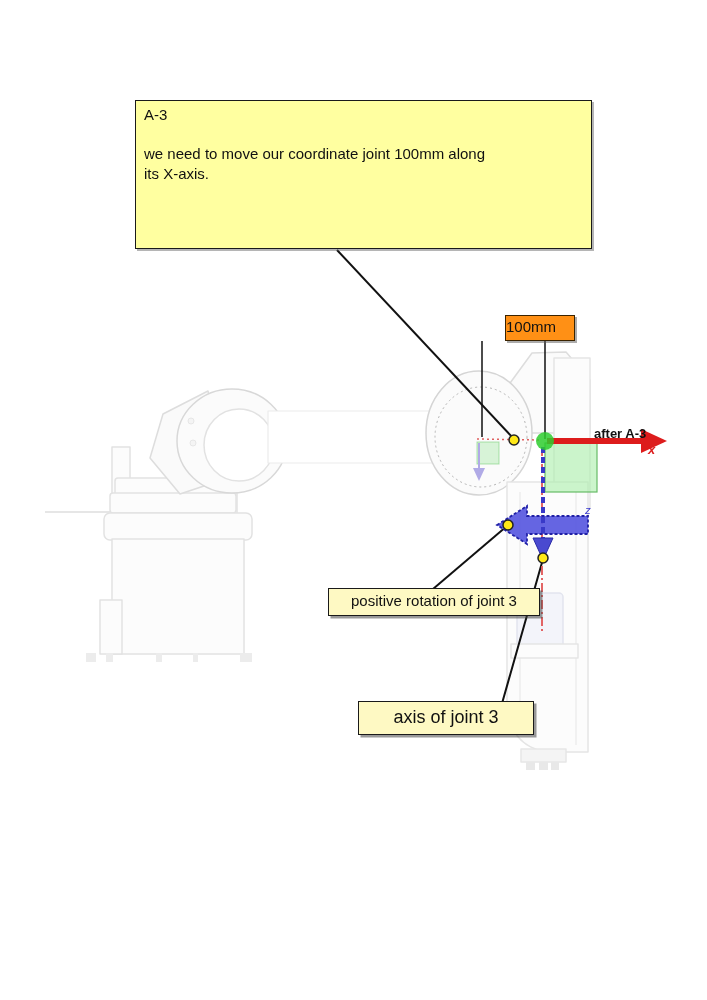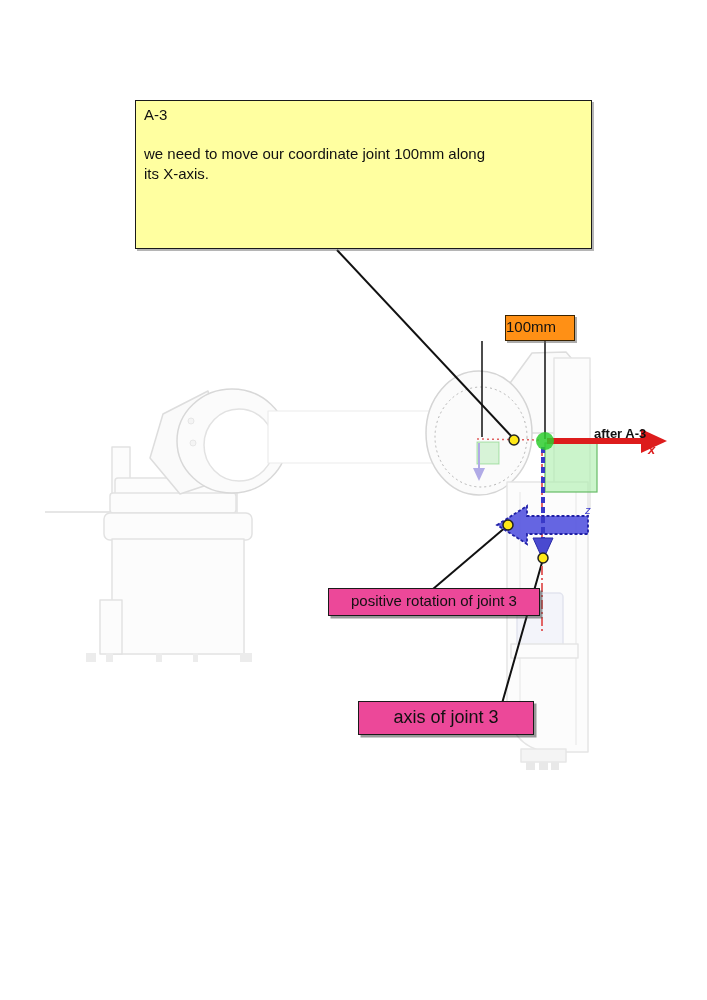--- a/index.html
+++ b/index.html
@@ -19,21 +19,21 @@
     padding:4px 8px;font-size:15px;line-height:19.5px;
   }
   .note-line{height:19.5px;white-space:nowrap;}
   .dim-label{
     left:477px;top:315px;width:70px;height:26px;
     background:#ff9015;border:1.8px solid #3a2300;
     box-shadow:2px 2px 0 rgba(90,90,90,.5);
     text-align:left;font-size:15px;line-height:22px;color:#111;
   }
   .callout{
-    background:#ec4899;border:1.8px solid #1a1a1a;
+    background:#fef9c3;border:1.8px solid #1a1a1a;
     box-shadow:2.5px 2.5px 0 rgba(70,70,70,.55);
     text-align:center;color:#111;white-space:nowrap;
   }
   .callout.rotation{left:300px;top:588px;width:212px;height:28px;font-size:15px;line-height:24px;}
   .callout.axis3{left:330px;top:701px;width:176px;height:34px;font-size:18px;line-height:30px;}
   .after-a3{left:566px;top:426px;font-size:13px;font-weight:bold;color:#111;}
   .x-label{left:620px;top:442px;font-size:13px;font-weight:bold;font-style:italic;color:#dd1c1c;}
   .z-label{left:557px;top:504px;font-size:11.5px;font-style:italic;color:#3a3ace;}
 </style>
 </head>

